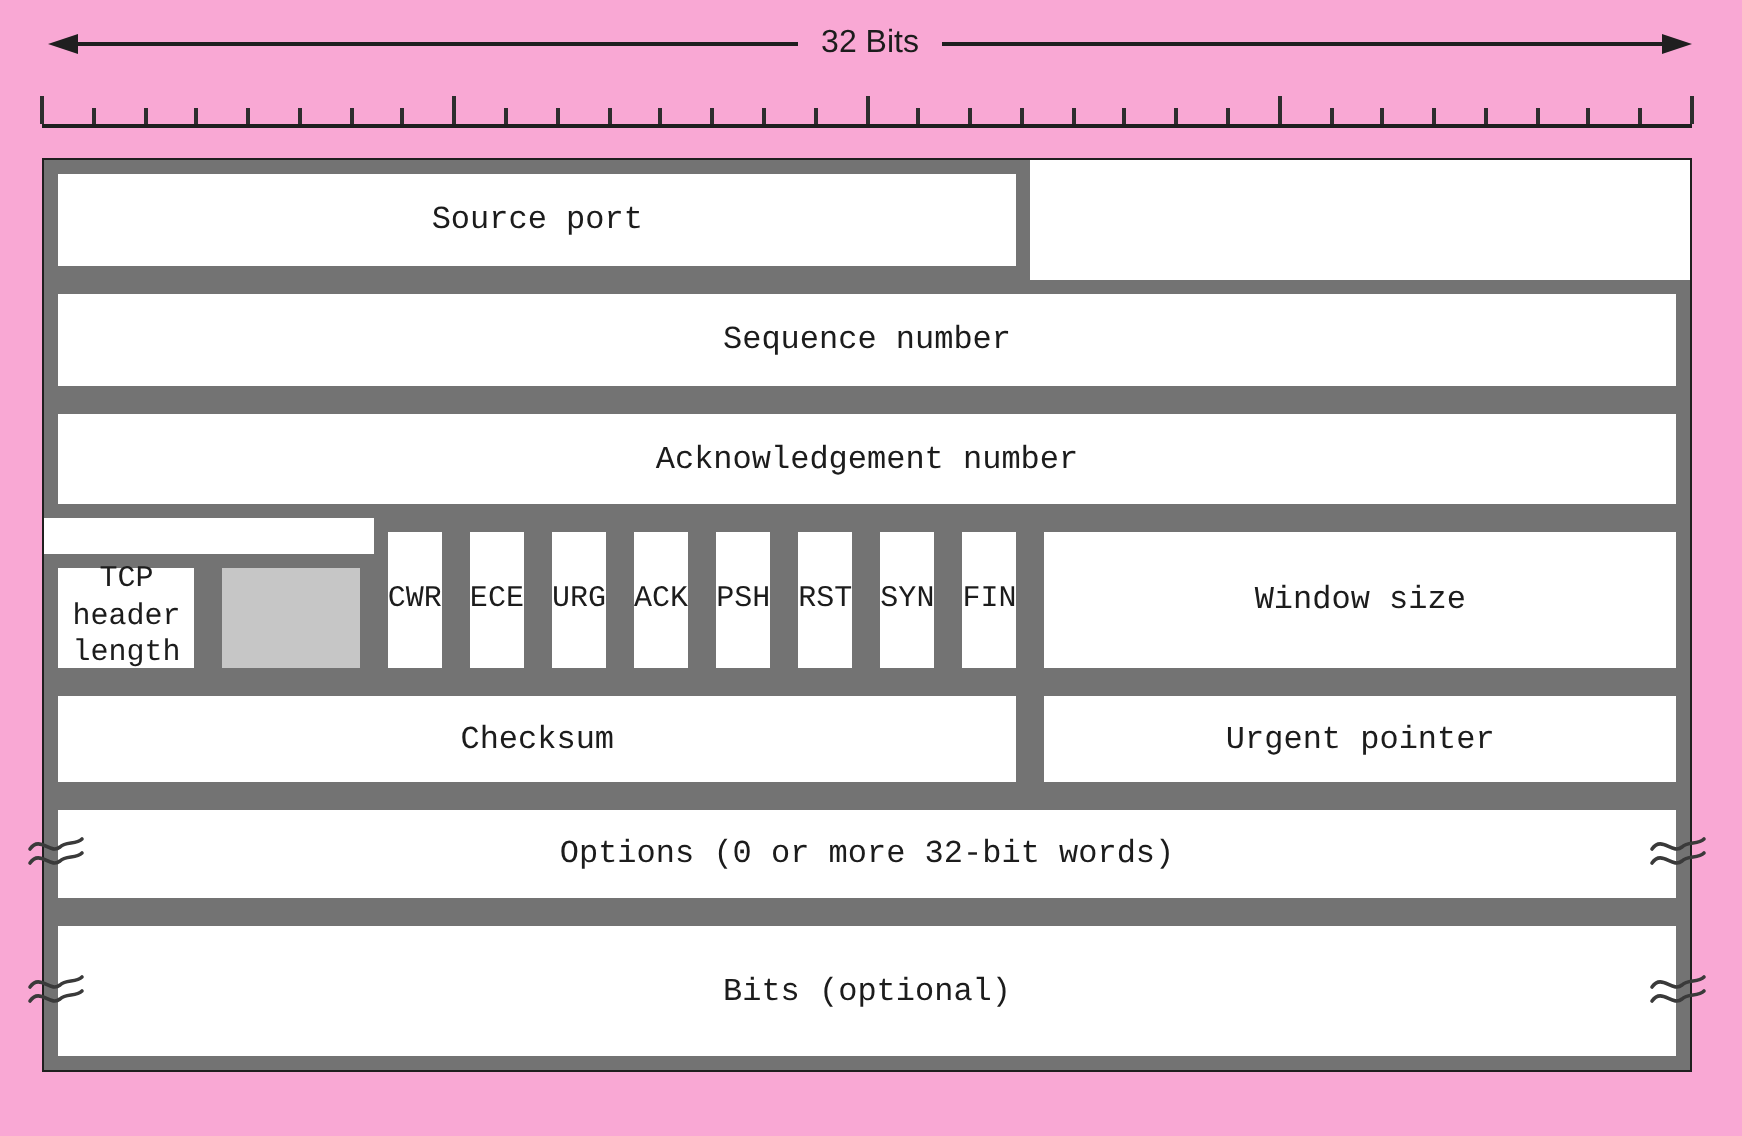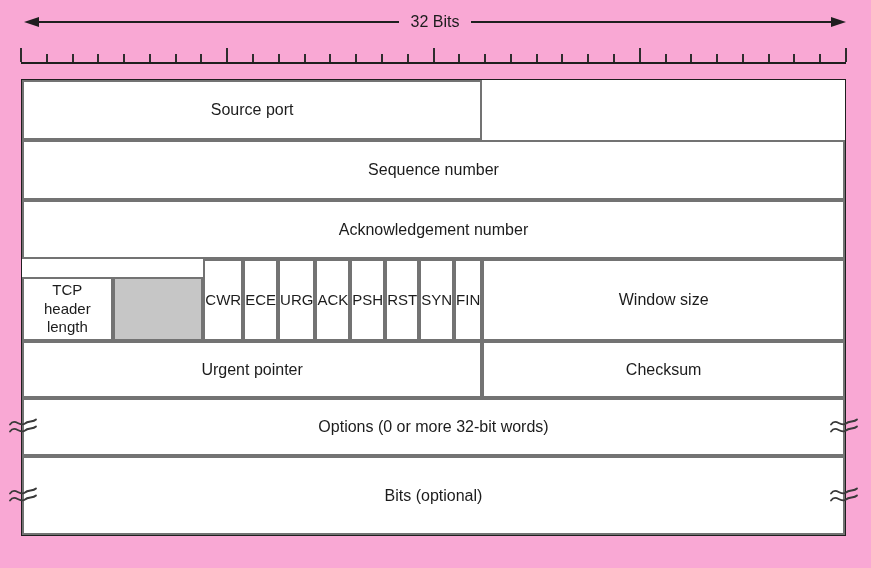--- a/index.html
+++ b/index.html
@@ -18,22 +18,22 @@
   
   .ruler{position:absolute;left:21px;top:48px;width:825px;height:14px;
          border-bottom:2px solid #1f1f1f;}
   .tick{position:absolute;bottom:0;width:2px;background:#2e2e2e;transform:translateX(-50%);}
 
   
   .grid{position:absolute;left:21px;top:79px;width:825px;height:457px;
         display:grid;grid-template-columns:repeat(32,1fr);
         grid-template-rows:60px 60px 59px 82px 57px 58px 1fr;
         border:1px solid #1f1f1f;box-sizing:border-box;background:#fff;}
-  .cell{border:2px solid #737373;display:flex;align-items:center;justify-content:center;
-        text-align:center;font-size:16px;position:relative;background:#fff;box-sizing:border-box;}
+  .cell{border:7px solid #737373;display:flex;align-items:center;justify-content:center;
+        text-align:center;font-size:16px;position:relative;background:#fff;box-sizing:border-box;font-family:Liberation Mono, monospace;}
   .s1{grid-column:span 1;} .s4{grid-column:span 4;margin-top:18px;} .s16{grid-column:span 16;} .s32{grid-column:span 32;align-items:center;}
   .reserved{background:#c6c6c6;}
   .thl span{display:inline-block;max-width:66px;font-size:15px;line-height:1.25;}
   .flag{font-size:15px;line-height:1;padding:0;}
   .flag b{display:block;font-weight:normal;line-height:1.15;}
 
   
   .break{position:absolute;top:50%;transform:translateY(-50%);width:30px;height:21px;}
   .break.bleft{left:-16px;}
   .break.bright{right:-16px;}
@@ -145,24 +145,24 @@
         <b>F</b>
         <b>I</b>
         <b>N</b>
       </div>
 
     <div class="cell s16">
       <span>Window size</span>
     </div>
 
     <div class="cell s16">
-      <span>Urgent pointer</span>
+      <span>Checksum</span>
     </div>
     <div class="cell s16">
-      <span>Checksum</span>
+      <span>Urgent pointer</span>
     </div>
 
     <div class="cell s32">
       <svg class="break bleft" viewBox="0 0 30 21">
         <path d="M2 8 C7 1 12 11 17 7 C20 4 25 6 28 3" fill="none" stroke="#3a3a3a" stroke-width="1.8" stroke-linecap="round"></path>
         <path d="M2 15 C7 8 12 18 17 14 C20 11 25 13 28 10" fill="none" stroke="#3a3a3a" stroke-width="1.8" stroke-linecap="round"></path>
       </svg>
       <span>Options (0 or more 32-bit words)</span>
       <svg class="break bright" viewBox="0 0 30 21">
         <path d="M2 8 C7 1 12 11 17 7 C20 4 25 6 28 3" fill="none" stroke="#3a3a3a" stroke-width="1.8" stroke-linecap="round"></path>

